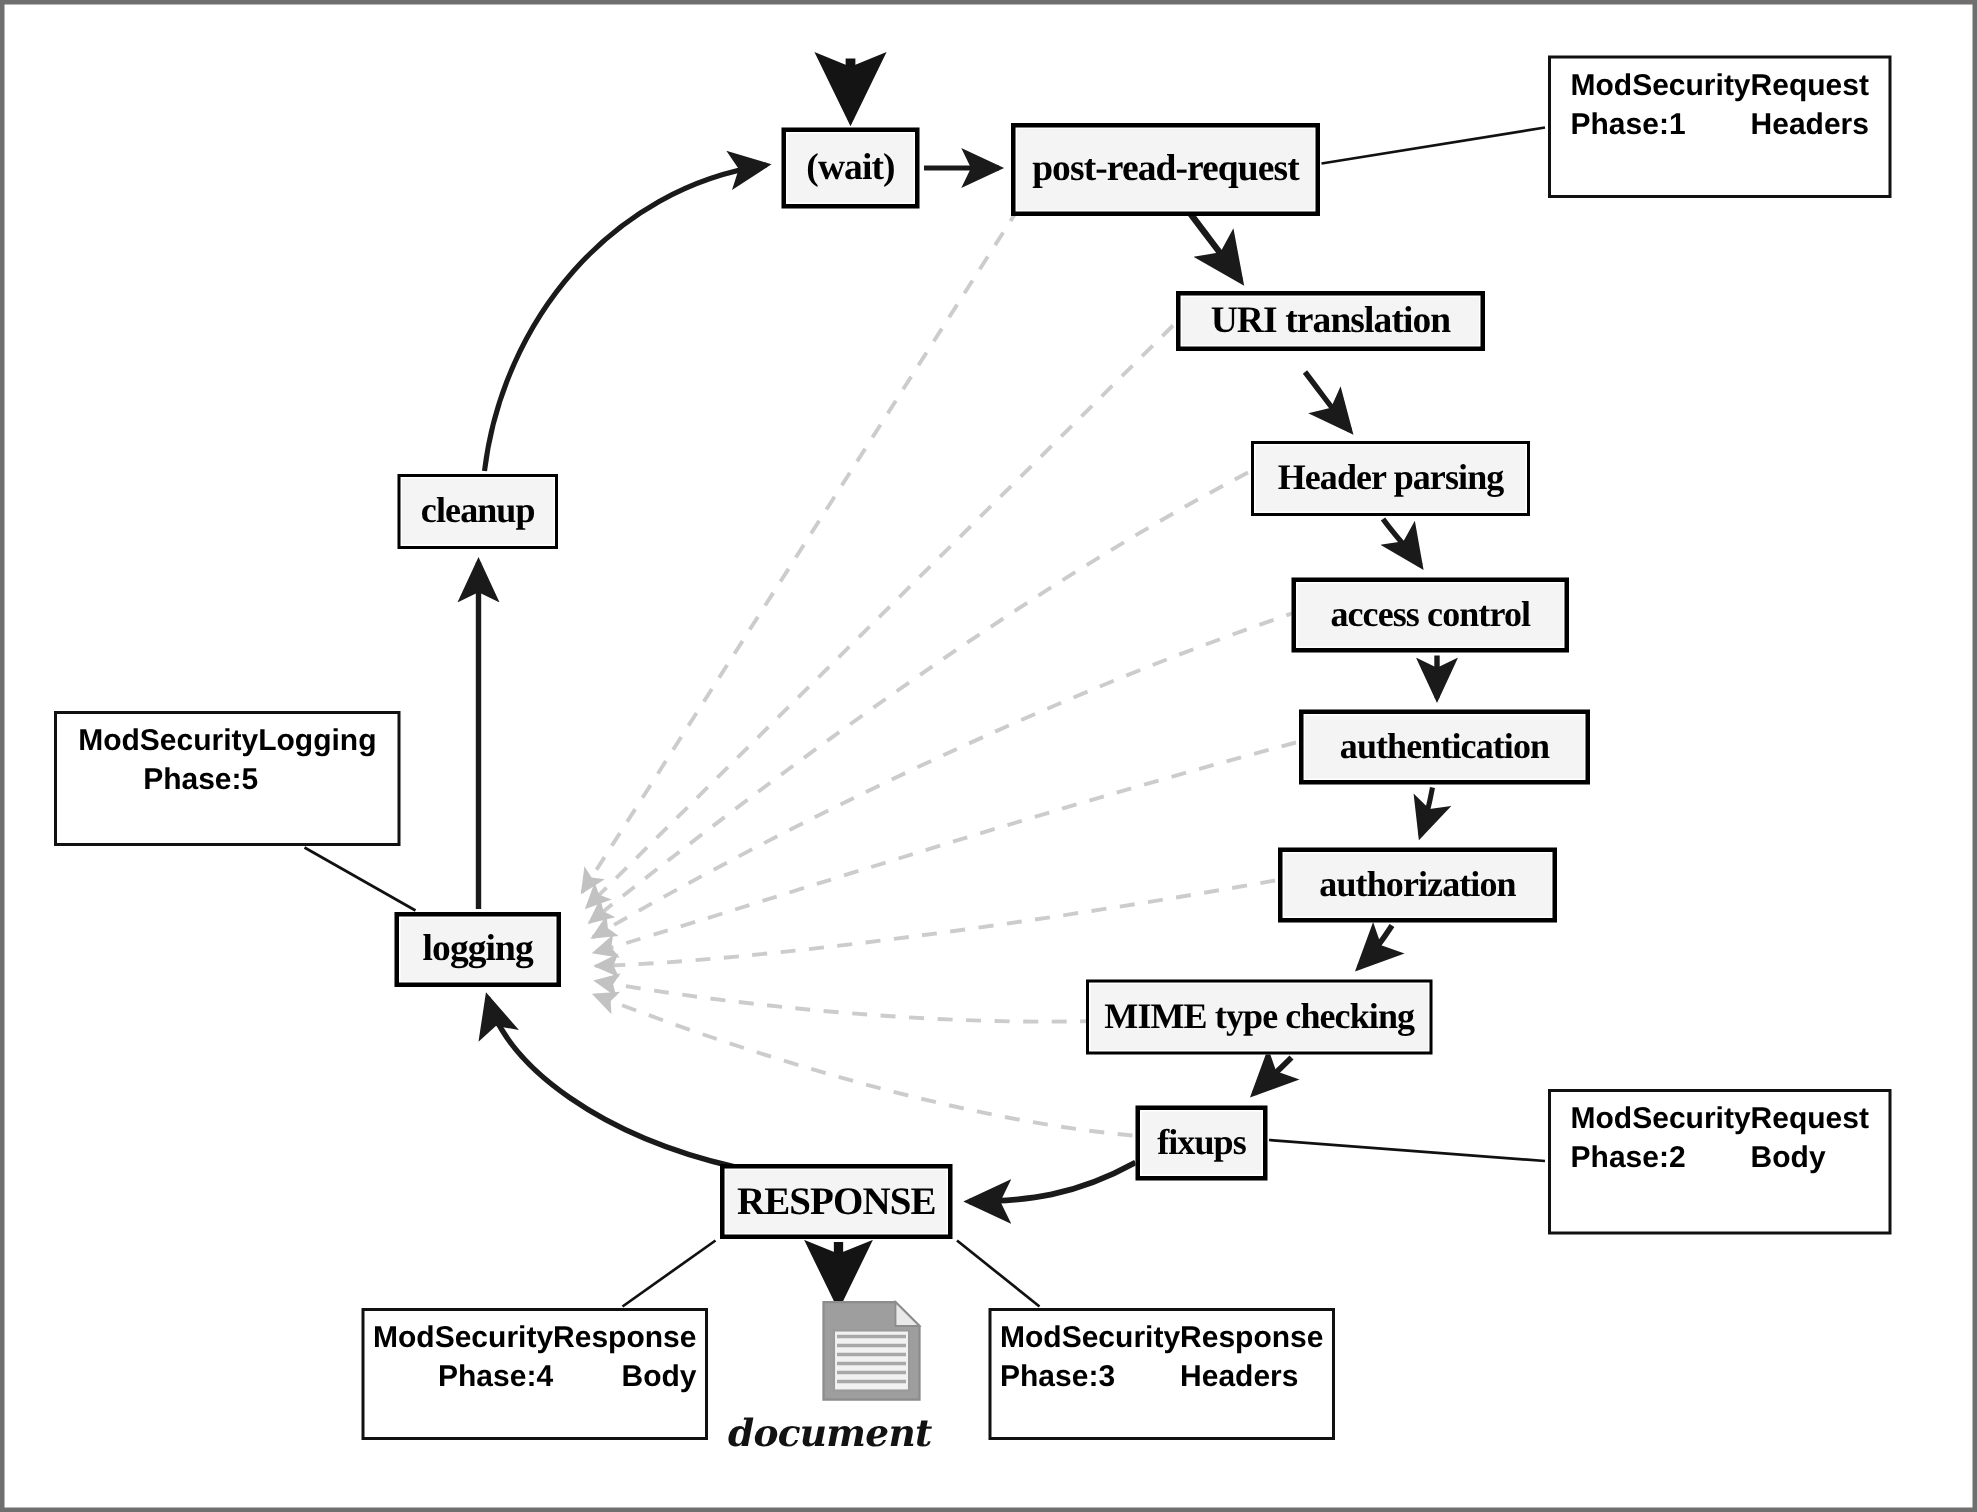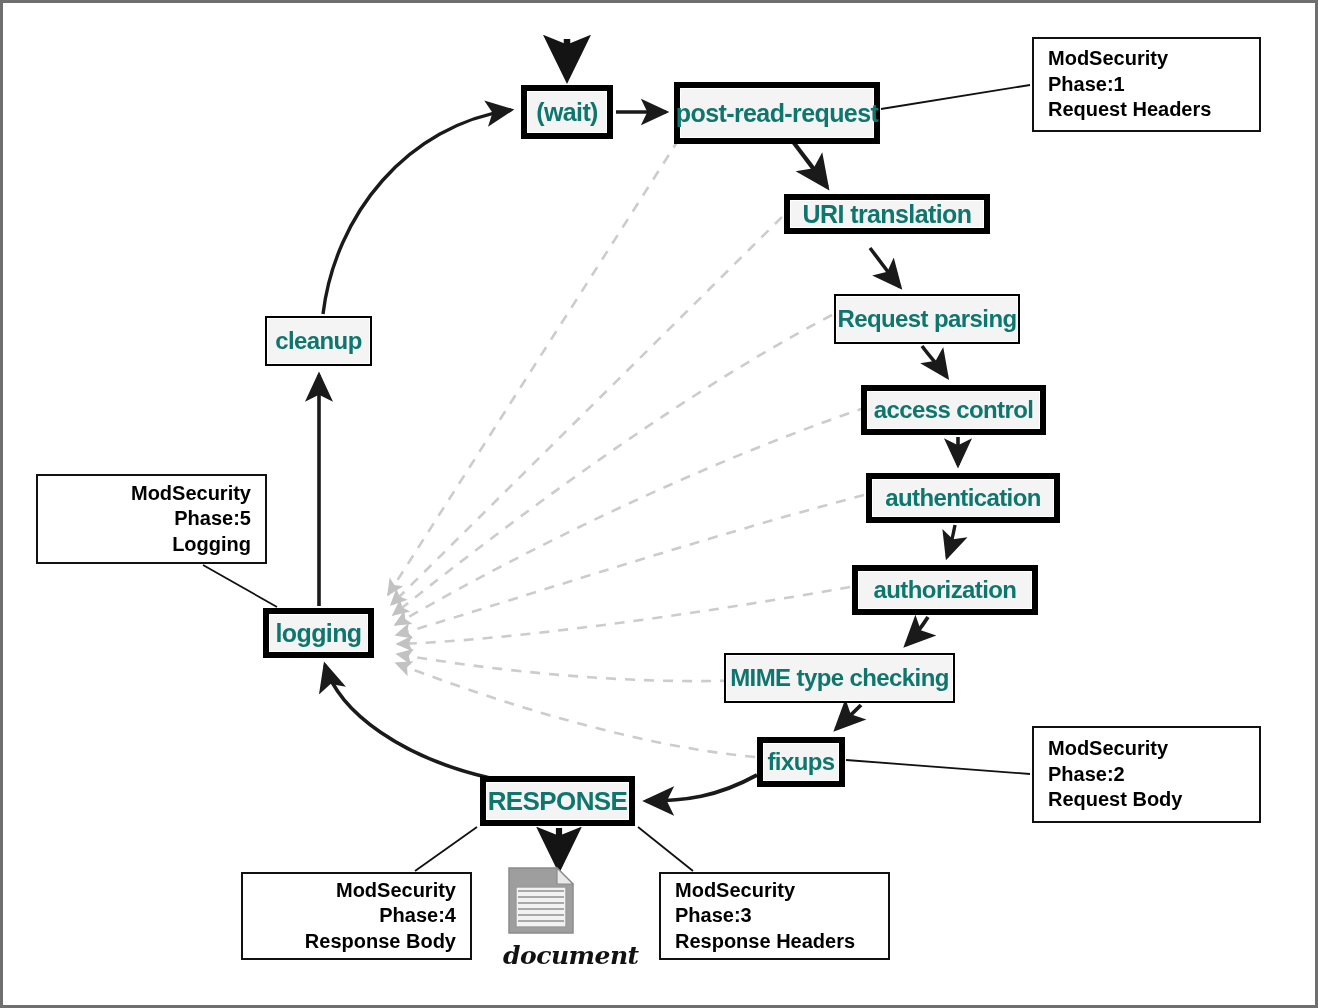--- a/index.html
+++ b/index.html
@@ -27,63 +27,63 @@
     width: 1318px;
     height: 1008px;
     pointer-events: none;
   }
 
   
   .node {
     position: absolute;
     box-sizing: border-box;
     background: #f4f4f4;
-    border: 6px solid #000000;
+    border: 3px solid #000000;
     box-shadow: 0 0 0 1px #ffffff inset;
     display: flex;
     align-items: center;
     justify-content: center;
-    color: #0f766e;
-    font-family: Liberation Sans, sans-serif;
+    color: #000000;
+    font-family: Liberation Serif, serif;
     font-weight: bold;
     letter-spacing: -0.6px;
     white-space: nowrap;
     z-index: 5;
   }
   .node.thin {
     border-width: 2px;
   }
 
   
   .callout {
     position: absolute;
     box-sizing: border-box;
     background: #ffffff;
     border: 2px solid #111111;
     display: flex;
-    flex-direction: column;
+    flex-direction: row;
     justify-content: center;
     padding: 6px 14px;
     font-family: "Liberation Sans", sans-serif;
     font-weight: bold;
     font-size: 20px;
     line-height: 1.28;
     color: #000000;
     z-index: 6;
   }
   .callout.right-align { text-align: right; }
   .callout.left-align  { text-align: left; }
 
   
   .doc-wrap {
     position: absolute;
     z-index: 6;
     display: flex;
     flex-direction: column;
-    align-items: flex-start;
+    align-items: flex-end;
   }
   .doc-label {
     font-family: "DejaVu Serif", serif;
     font-weight: bold;
     font-style: italic;
     font-size: 25px;
     color: #121212;
     margin-top: 4px;
     letter-spacing: -0.5px;
   }
@@ -169,21 +169,21 @@
       <line x1="200" y1="562" x2="274" y2="604"></line>
     </g>
   </svg>
 
   <div class="node" style="left:518px; top:82px; width:92px; height:54px; font-size:25px;">(wait)</div>
 
   <div class="node" style="left:671px; top:79px; width:206px; height:62px; font-size:25px;">post-read-request</div>
 
   <div class="node" style="left:781px; top:191px; width:206px; height:40px; font-size:25px;">URI translation</div>
 
-  <div class="node thin" style="left:831px; top:291px; width:186px; height:50px; font-size:24px;">Request parsing</div>
+  <div class="node thin" style="left:831px; top:291px; width:186px; height:50px; font-size:24px;">Header parsing</div>
 
   <div class="node" style="left:858px; top:382px; width:185px; height:50px; font-size:24px;">access control</div>
 
   <div class="node" style="left:849px; top:562px; width:186px; height:50px; font-size:24px;">authorization</div>
 
   <div class="node" style="left:863px; top:470px; width:194px; height:50px; font-size:24px;">authentication</div>
 
   <div class="node thin" style="left:721px; top:650px; width:231px; height:50px; font-size:24px;">MIME type checking</div>
 
   <div class="node" style="left:754px; top:734px; width:88px; height:50px; font-size:24px;">fixups</div>

